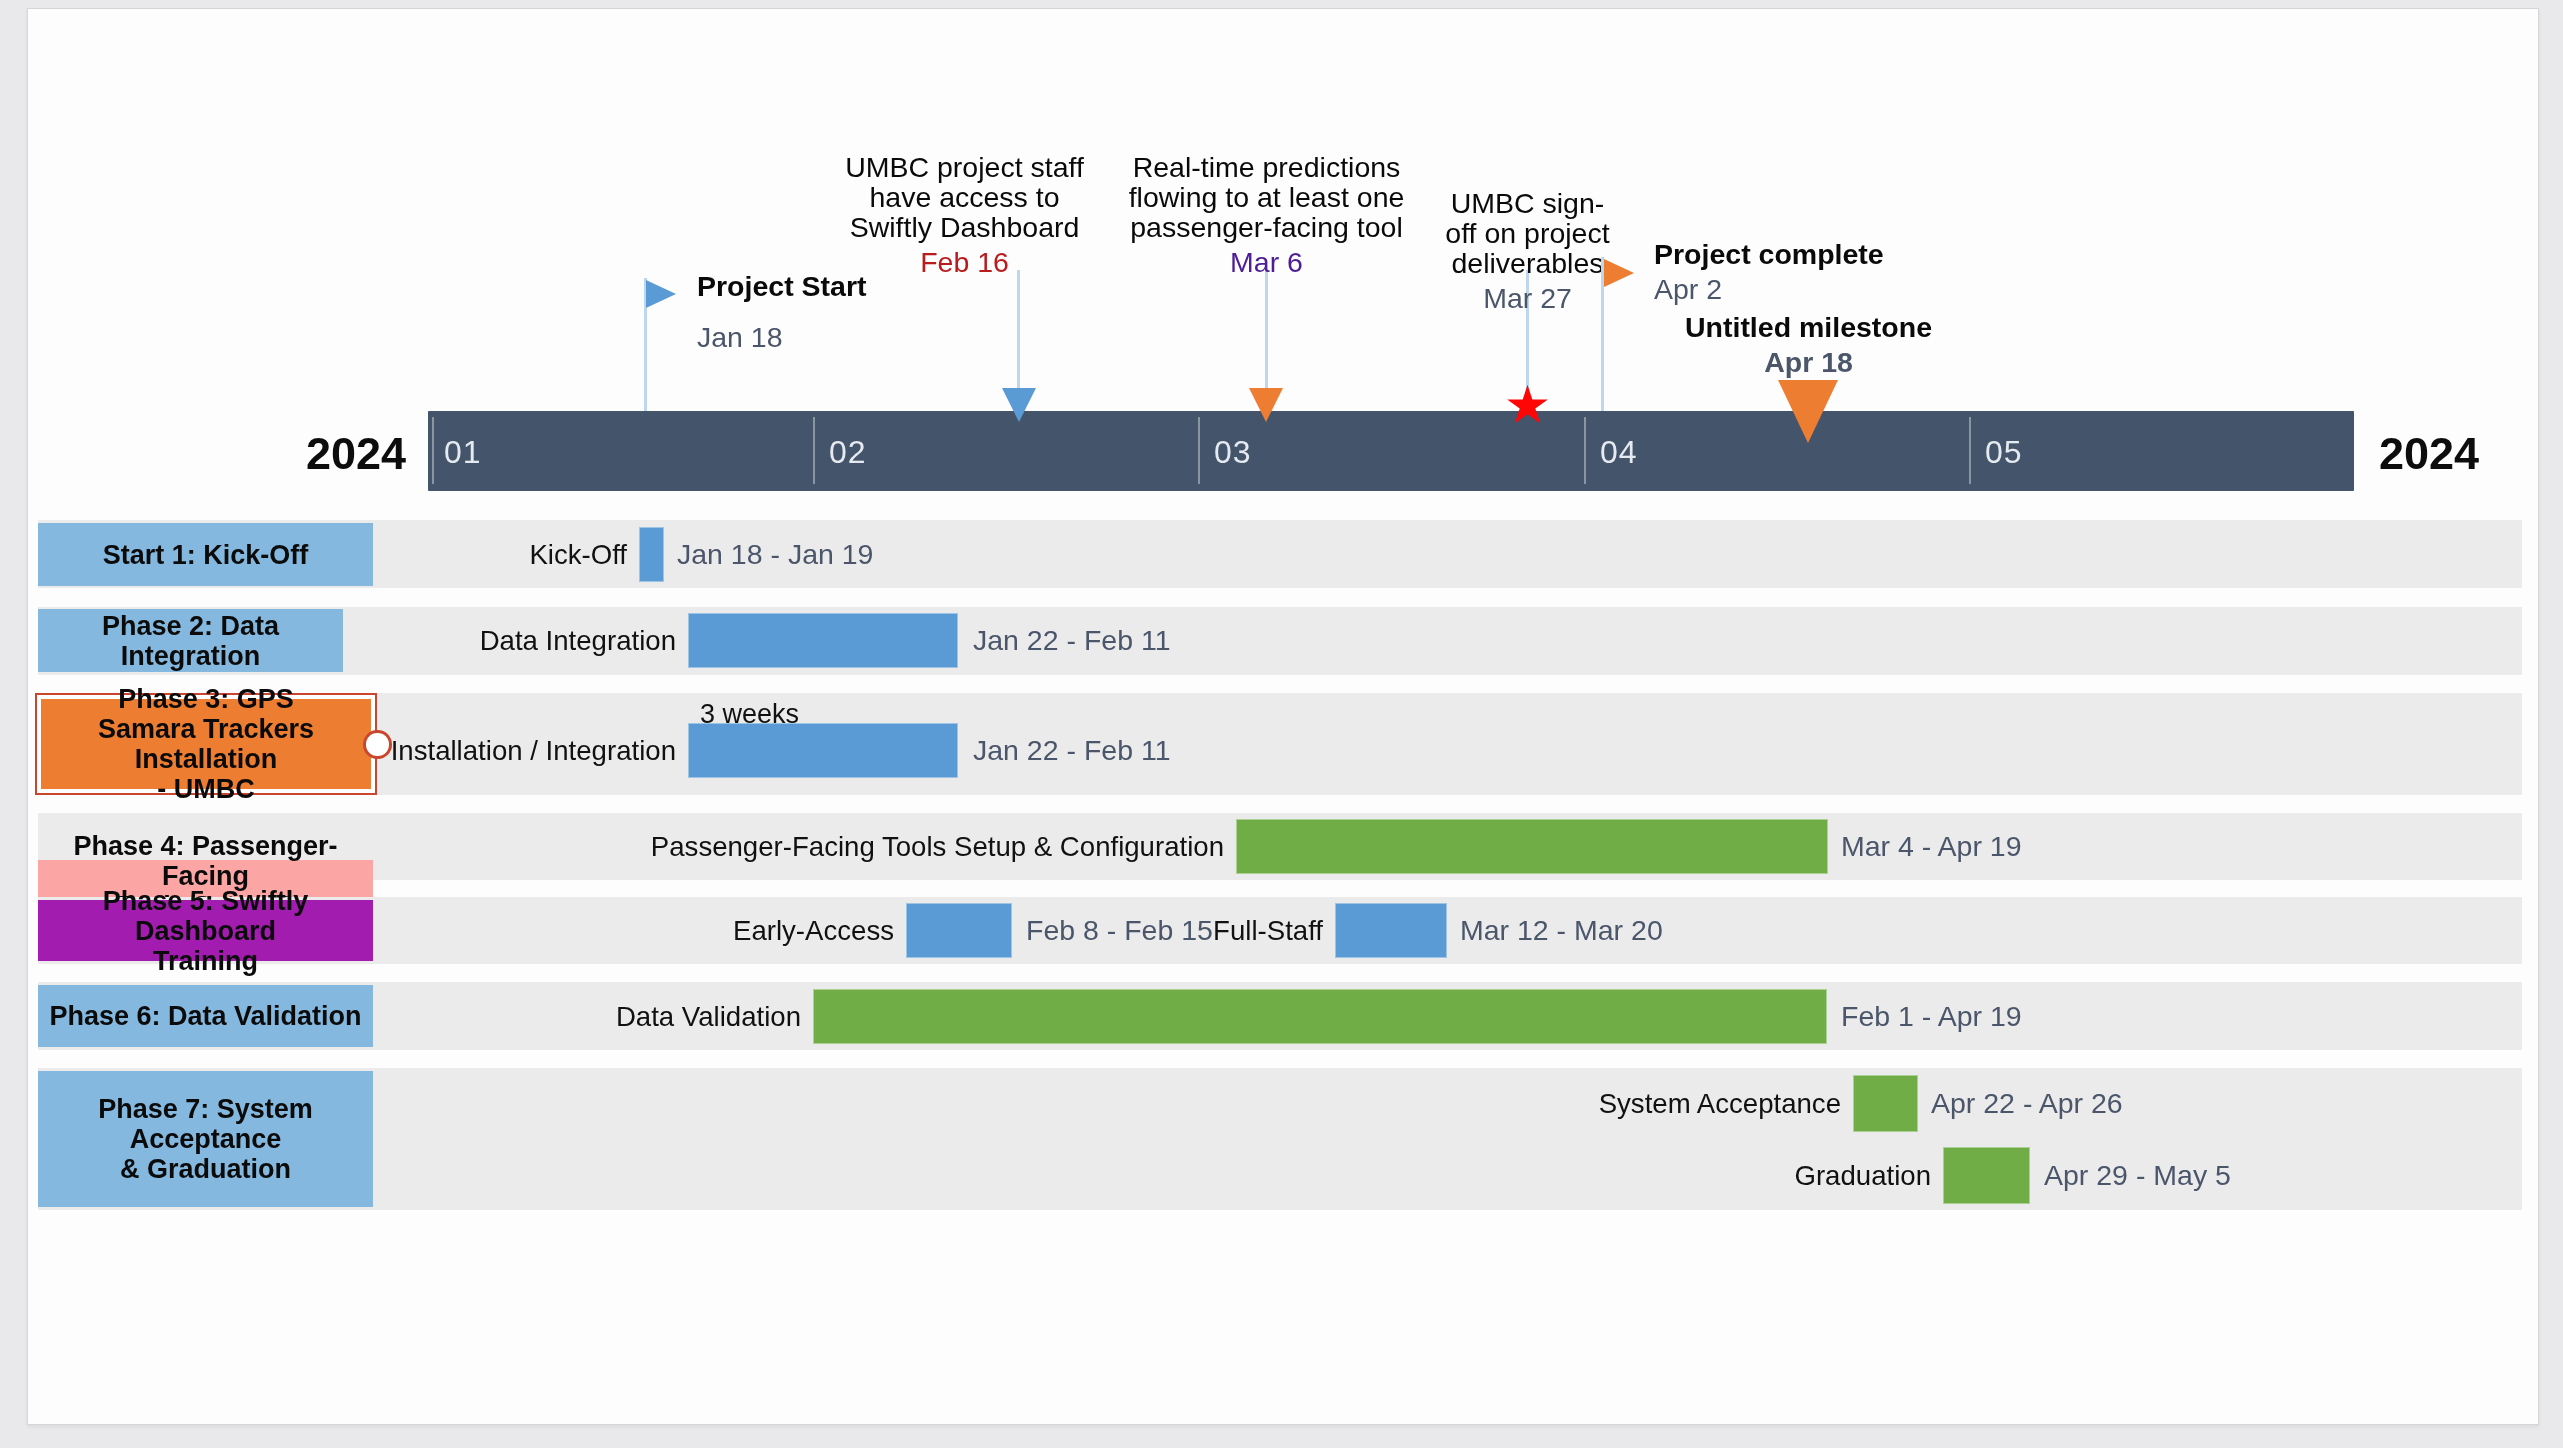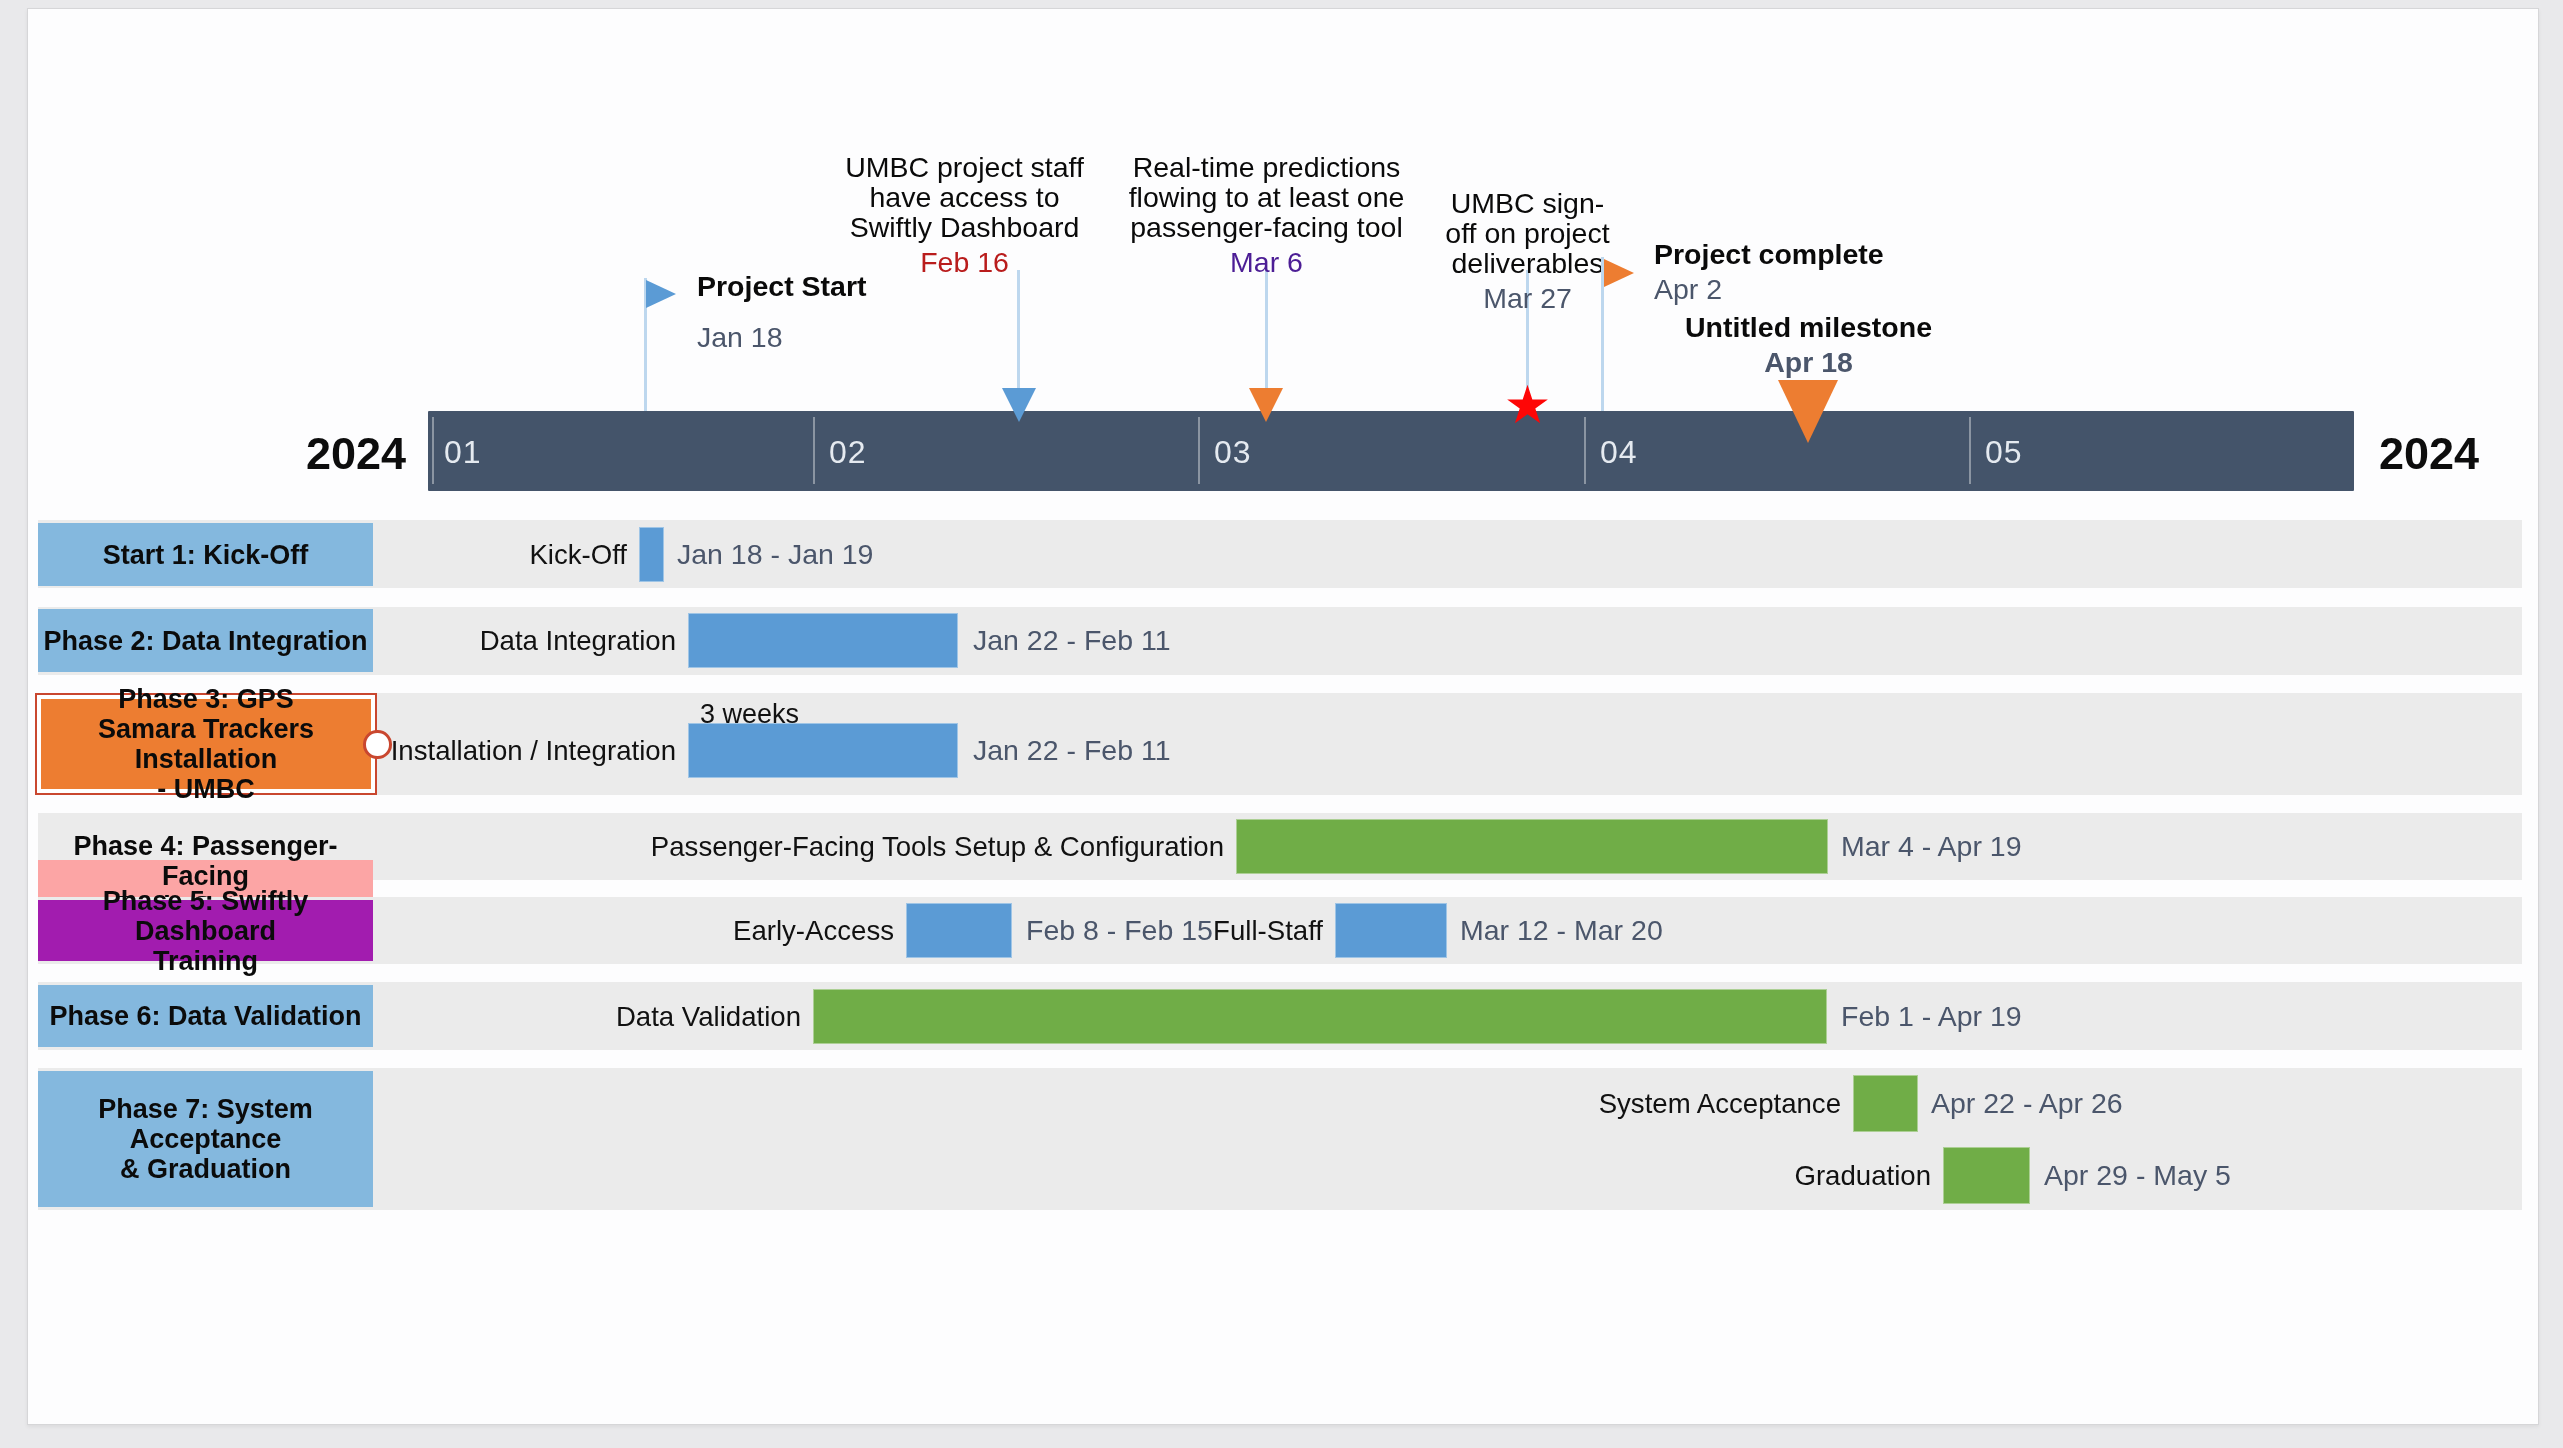--- a/index.html
+++ b/index.html
@@ -122,21 +122,21 @@
     </div>
   <div id="rows-layer">
       <div class="row-track" style="left: 38px; top: 520px; width: 2484px; height: 68px; background: rgb(235, 235, 235);"></div>
       <div class="phase-label" style="left: 38px; top: 523px; width: 335px; height: 63px; background: rgb(132, 184, 222);">
         <div>Start 1: Kick-Off</div>
       </div>
       <div class="task-name" style="left: 38px; top: 527px; width: 589px; height: 55px;">Kick-Off</div>
       <div class="task-bar" style="left: 639px; top: 527px; width: 25px; height: 55px; background: rgb(91, 155, 213);"></div>
       <div class="task-date" style="left: 677px; top: 527px; height: 55px; color: rgb(75, 86, 107);">Jan 18 - Jan 19</div>
       <div class="row-track" style="left: 38px; top: 607px; width: 2484px; height: 68px; background: rgb(235, 235, 235);"></div>
-      <div class="phase-label" style="left: 38px; top: 609px; width: 335px; height: 63px; background: rgb(132, 184, 222);">
+      <div class="phase-label" style="left: 38px; top: 609px; width: 305px; height: 63px; background: rgb(132, 184, 222);">
         <div>Phase 2: Data Integration</div>
       </div>
       <div class="task-name" style="left: 87px; top: 613px; width: 589px; height: 55px;">Data Integration</div>
       <div class="task-bar" style="left: 688px; top: 613px; width: 270px; height: 55px; background: rgb(91, 155, 213);"></div>
       <div class="task-date" style="left: 973px; top: 613px; height: 55px; color: rgb(75, 86, 107);">Jan 22 - Feb 11</div>
       <div class="row-track" style="left: 38px; top: 693px; width: 2484px; height: 102px; background: rgb(235, 235, 235);"></div>
       <div class="sel-wrap" style="left: 35px; top: 693px; width: 342px; height: 102px;">
         <div class="sel-inner" style="background: rgb(237, 125, 49);">
           <div>Phase 3: GPS</div>
           <div>Samara Trackers Installation</div>

